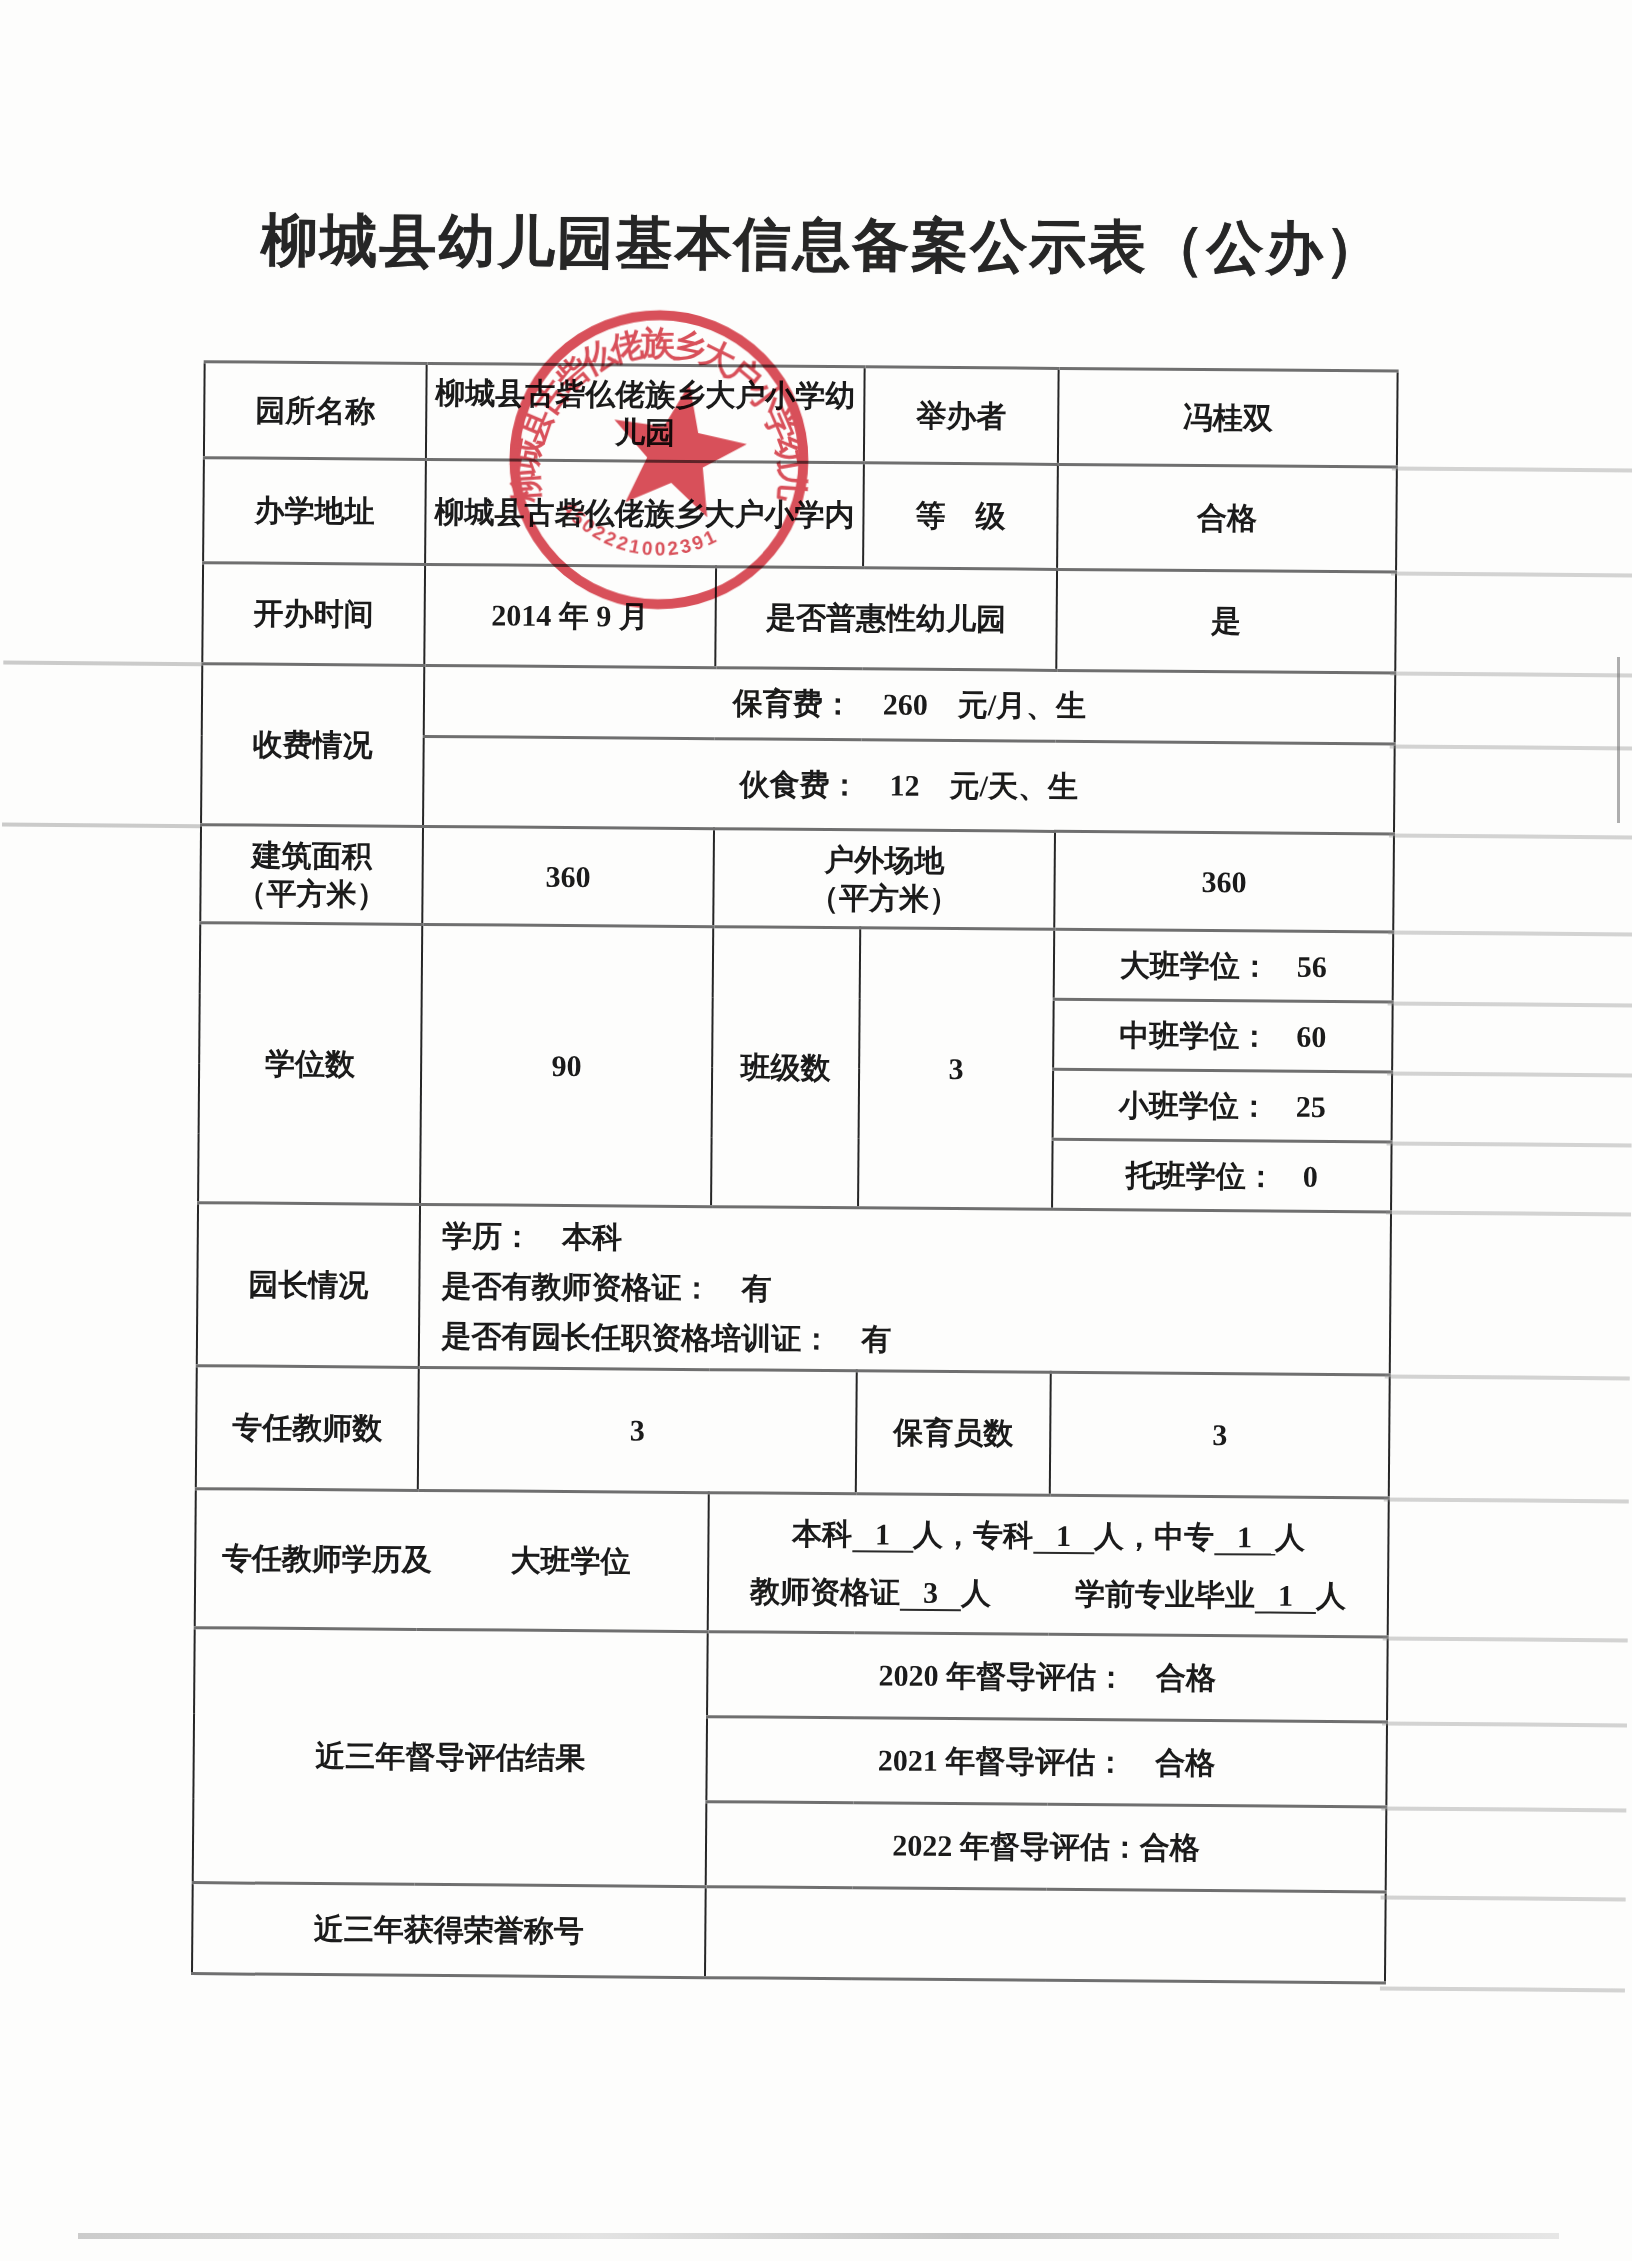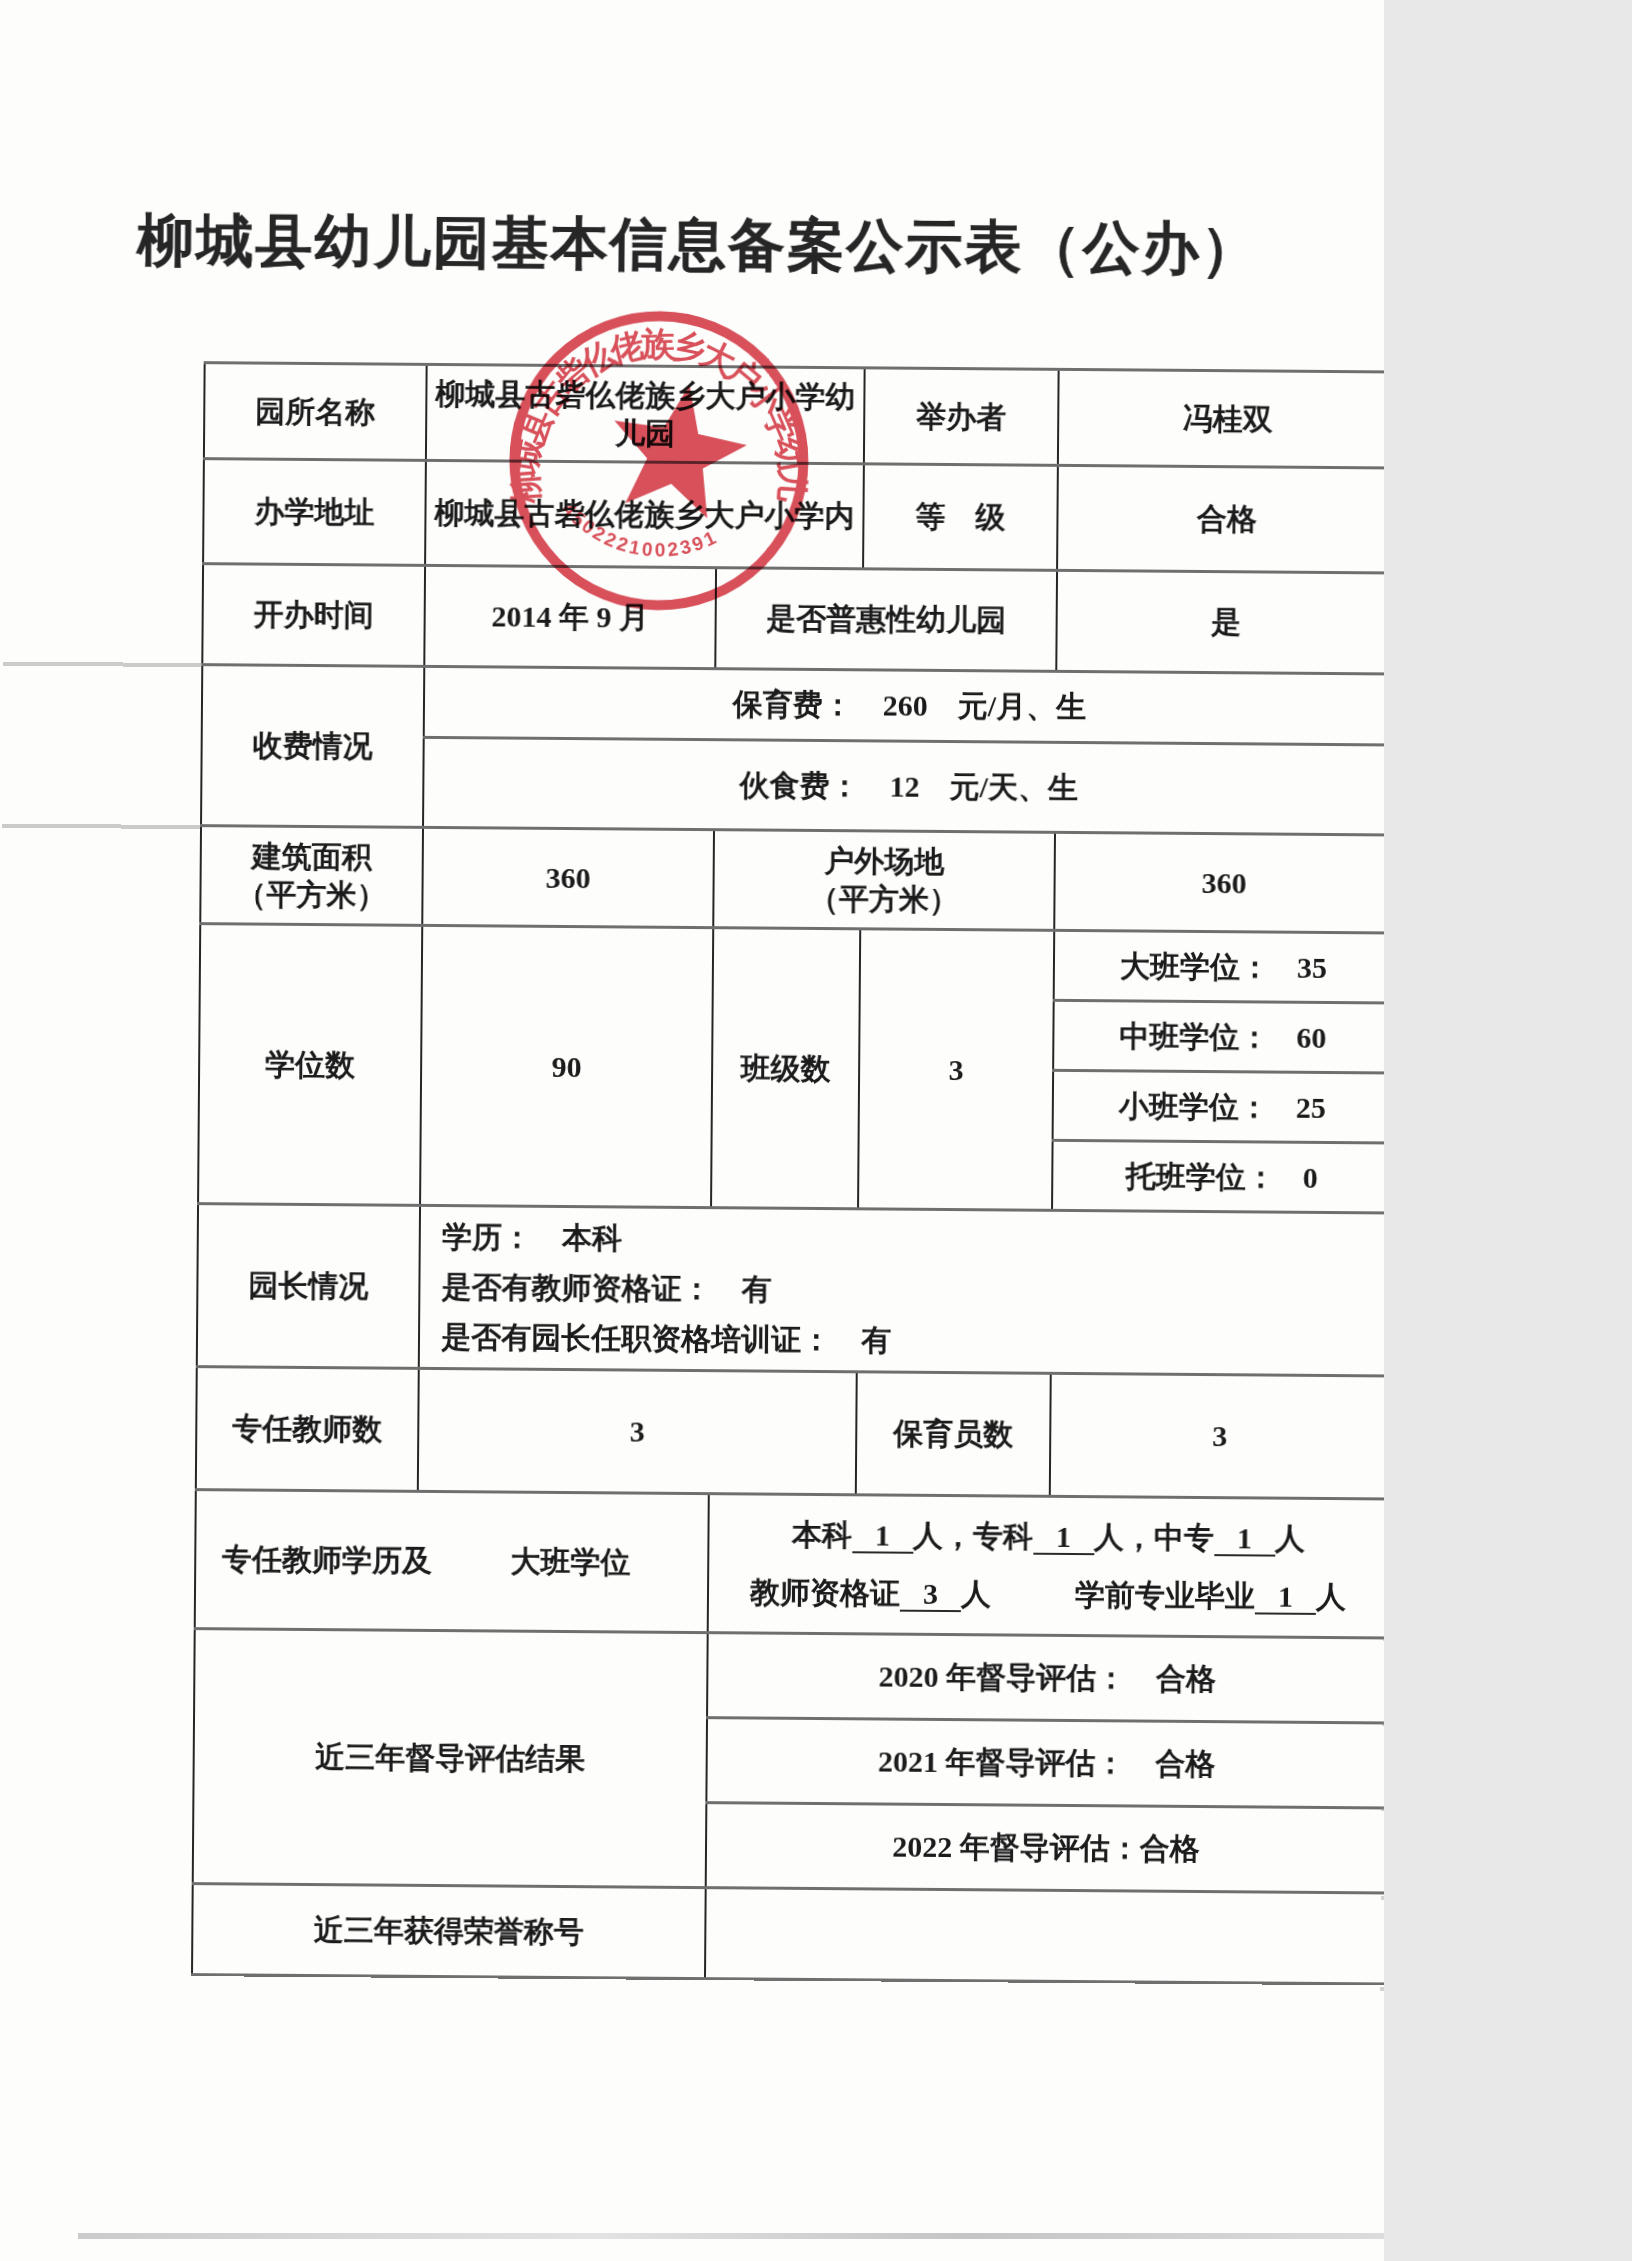--- a/index.html
+++ b/index.html
@@ -1,17 +1,17 @@
 <!DOCTYPE html>
 <html style="font-size:11.3px"><head>
 <meta charset="utf-8">
 <style>
   html,body{margin:0;padding:0;background:#e8e8e8;}
   .page{
-    position:relative;width:1384px;height:2261px;background:#fdfdfc;
+    position:relative;width:1632px;height:2261px;background:#fdfdfc;
     overflow:hidden;font-family:"Liberation Serif","DejaVu Serif",serif;color:#1b1b1b;
   }
   .sheet{position:absolute;inset:0;transform:rotate(0.45deg);transform-origin:50% 48%;}
   .doc-title{
     position:absolute;top:207px;left:0;width:100%;text-align:center;
     font-family:"Liberation Sans","DejaVu Sans",sans-serif;
     font-size:57px;font-weight:bold;letter-spacing:2.1px;color:#262626;margin:0;
     text-shadow:0 0 0.7px #555;
   }
   table.info{
@@ -110,21 +110,21 @@
         </td>
         <td>360</td>
       </tr>
 
       <tr class="rs">
         <td rowspan="4">学位数</td>
         <td rowspan="4">90</td>
         <td rowspan="4">班级数</td>
         <td rowspan="4">3</td>
         <td class="seat-cell">
-          <span>大班学位：</span><span class="seat-val">35</span>
+          <span>大班学位：</span><span class="seat-val">56</span>
         </td>
       </tr>
       <tr class="rs">
         <td class="seat-cell">
           <span>中班学位：</span><span class="seat-val">60</span>
         </td>
       </tr>
       <tr class="rs">
         <td class="seat-cell">
           <span>小班学位：</span><span class="seat-val">25</span>

